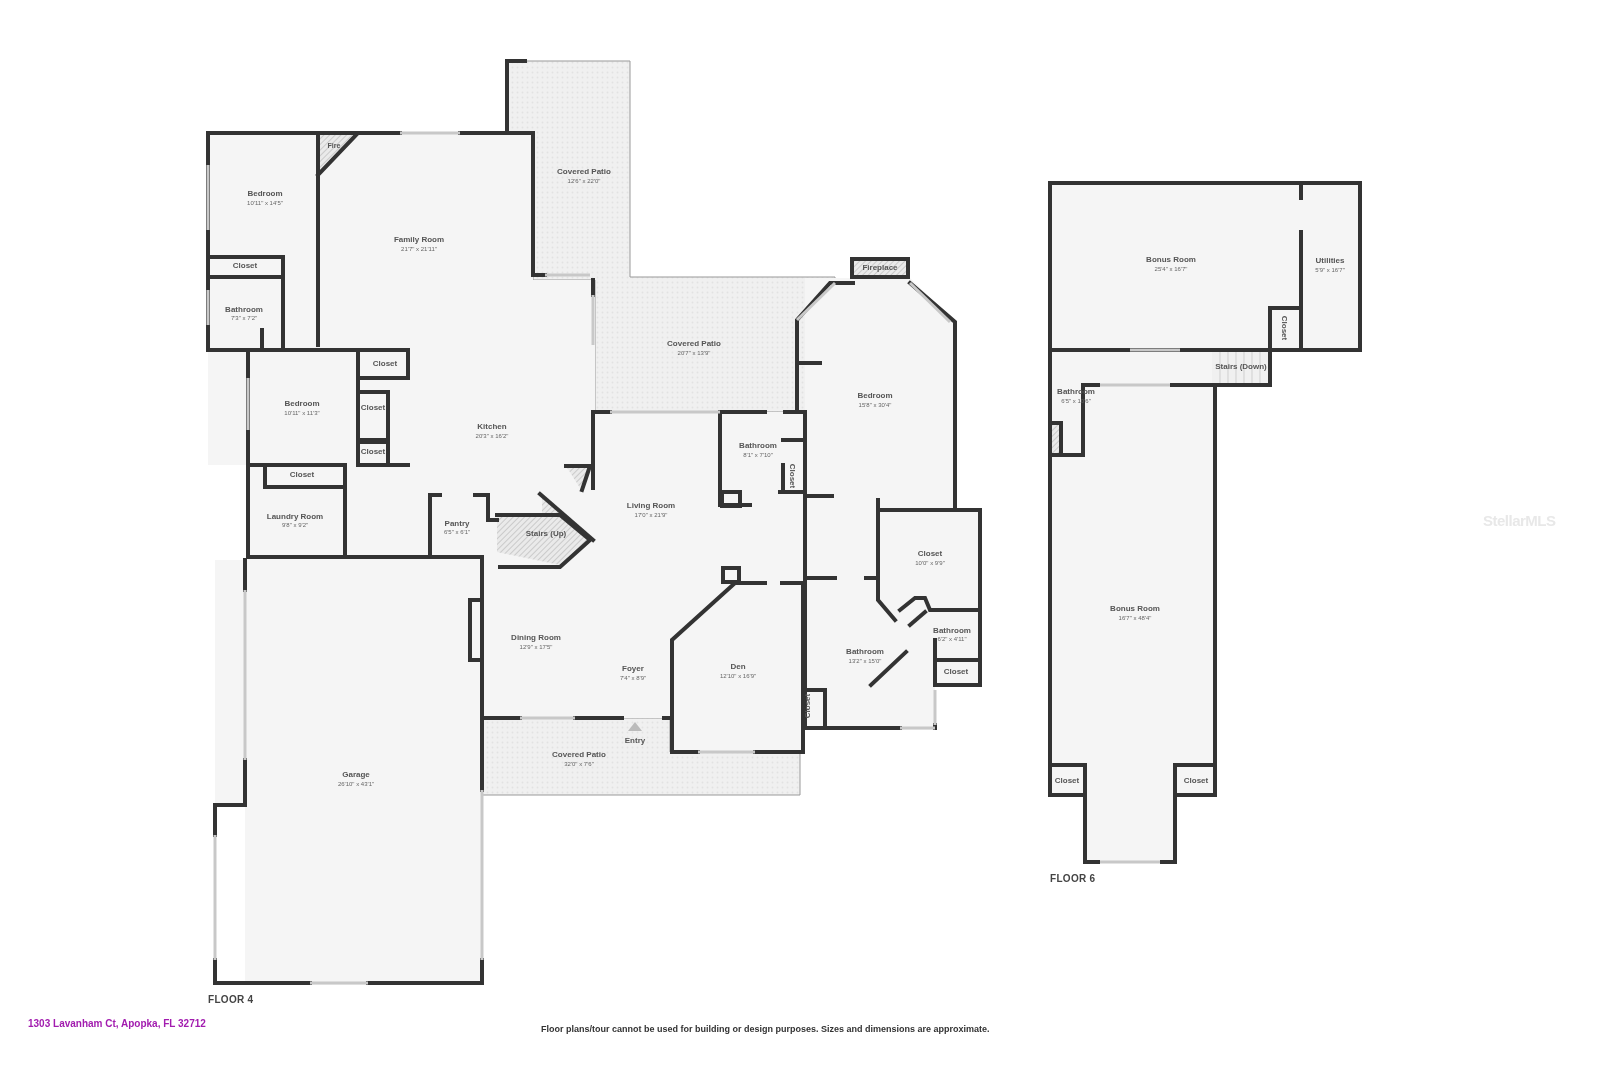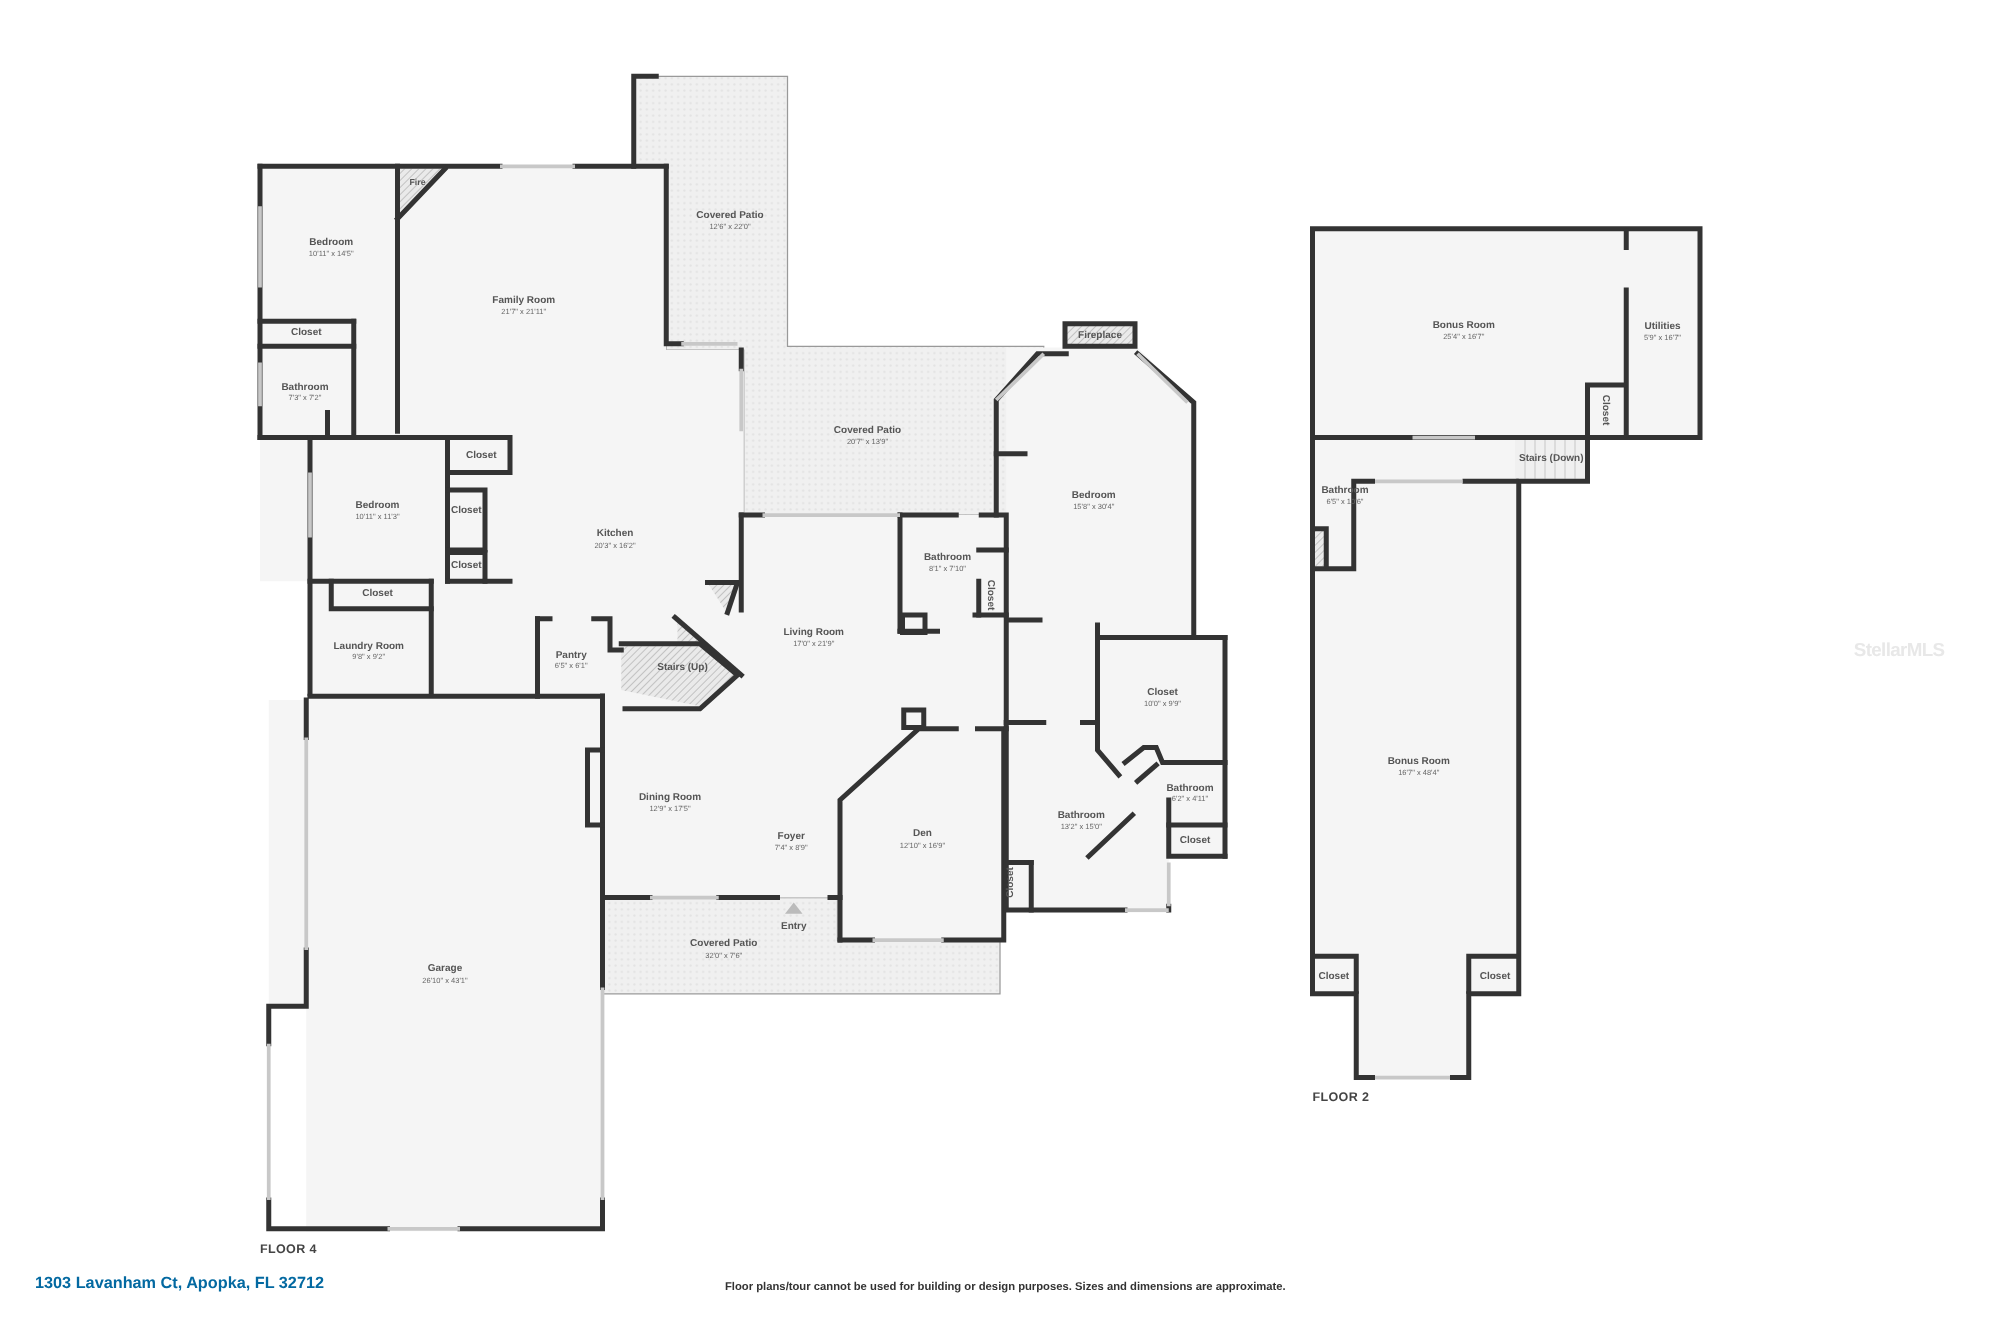--- a/index.html
+++ b/index.html
@@ -3,22 +3,22 @@
   <meta charset="utf-8">
   <style>
     html, body { margin: 0; padding: 0; background: #ffffff; }
     body { width: 1600px; height: 1066px; position: relative; overflow: hidden;
            font-family: "Liberation Sans", "DejaVu Sans", sans-serif; color: #555; }
     svg.plan { position: absolute; left: 0; top: 0; }
     .room-name { font-size: 8px; font-weight: bold; fill: #555; text-anchor: middle; }
     .room-dim { font-size: 6px; fill: #666; text-anchor: middle; }
     .closet { font-size: 8px; font-weight: bold; fill: #555; text-anchor: middle; }
     .floor-label { position: absolute; font-size: 10px; font-weight: bold; color: #444; letter-spacing: 0.3px; }
-    .address { position: absolute; left: 28px; top: 1018px; font-size: 13px; font-weight: bold; color: #0369a1; text-align: center; }
-    .disclaimer { position: absolute; left: 541px; top: 1024px; font-size: 9px; font-weight: bold; color: #333; margin-left: 39px; }
+    .address { position: absolute; left: 28px; top: 1018px; font-size: 10px; font-weight: bold; color: #a21caf; text-align: center; }
+    .disclaimer { position: absolute; left: 541px; top: 1024px; font-size: 9px; font-weight: bold; color: #333; }
     .watermark { position: absolute; left: 1483px; top: 512px; font-size: 15px; color: #e8e8e8; font-weight: bold; letter-spacing: -0.5px; }
   </style>
 </head>
 <body>
 
 <svg class="plan" width="1600" height="1066" viewBox="0 0 1600 1066">
   <defs>
     <pattern id="dots" width="5" height="5" patternUnits="userSpaceOnUse">
       <rect width="5" height="5" fill="#f0f0f0"></rect>
       <circle cx="2.5" cy="2.5" r="0.9" fill="#e2e2e2"></circle>
@@ -243,16 +243,16 @@
   <text class="room-name" x="1076" y="394">Bathroom</text>
   <text class="room-dim" x="1076" y="403">6'5" x 10'6"</text>
   <text class="closet" x="1241" y="369">Stairs (Down)</text>
   <text class="room-name" x="1135" y="611">Bonus Room</text>
   <text class="room-dim" x="1135" y="620">16'7" x 48'4"</text>
   <text class="closet" x="1067" y="783">Closet</text>
   <text class="closet" x="1196" y="783">Closet</text>
 </svg>
 
 <div class="floor-label" style="left:208px; top:994px;">FLOOR 4</div>
-<div class="floor-label" style="left:1050px; top:873px;">FLOOR 2</div>
+<div class="floor-label" style="left:1050px; top:873px;">FLOOR 6</div>
 <div class="address">1303 Lavanham Ct, Apopka, FL 32712</div>
 <div class="disclaimer">Floor plans/tour cannot be used for building or design purposes. Sizes and dimensions are approximate.</div>
 <div class="watermark">StellarMLS</div>
 
 </body></html>

